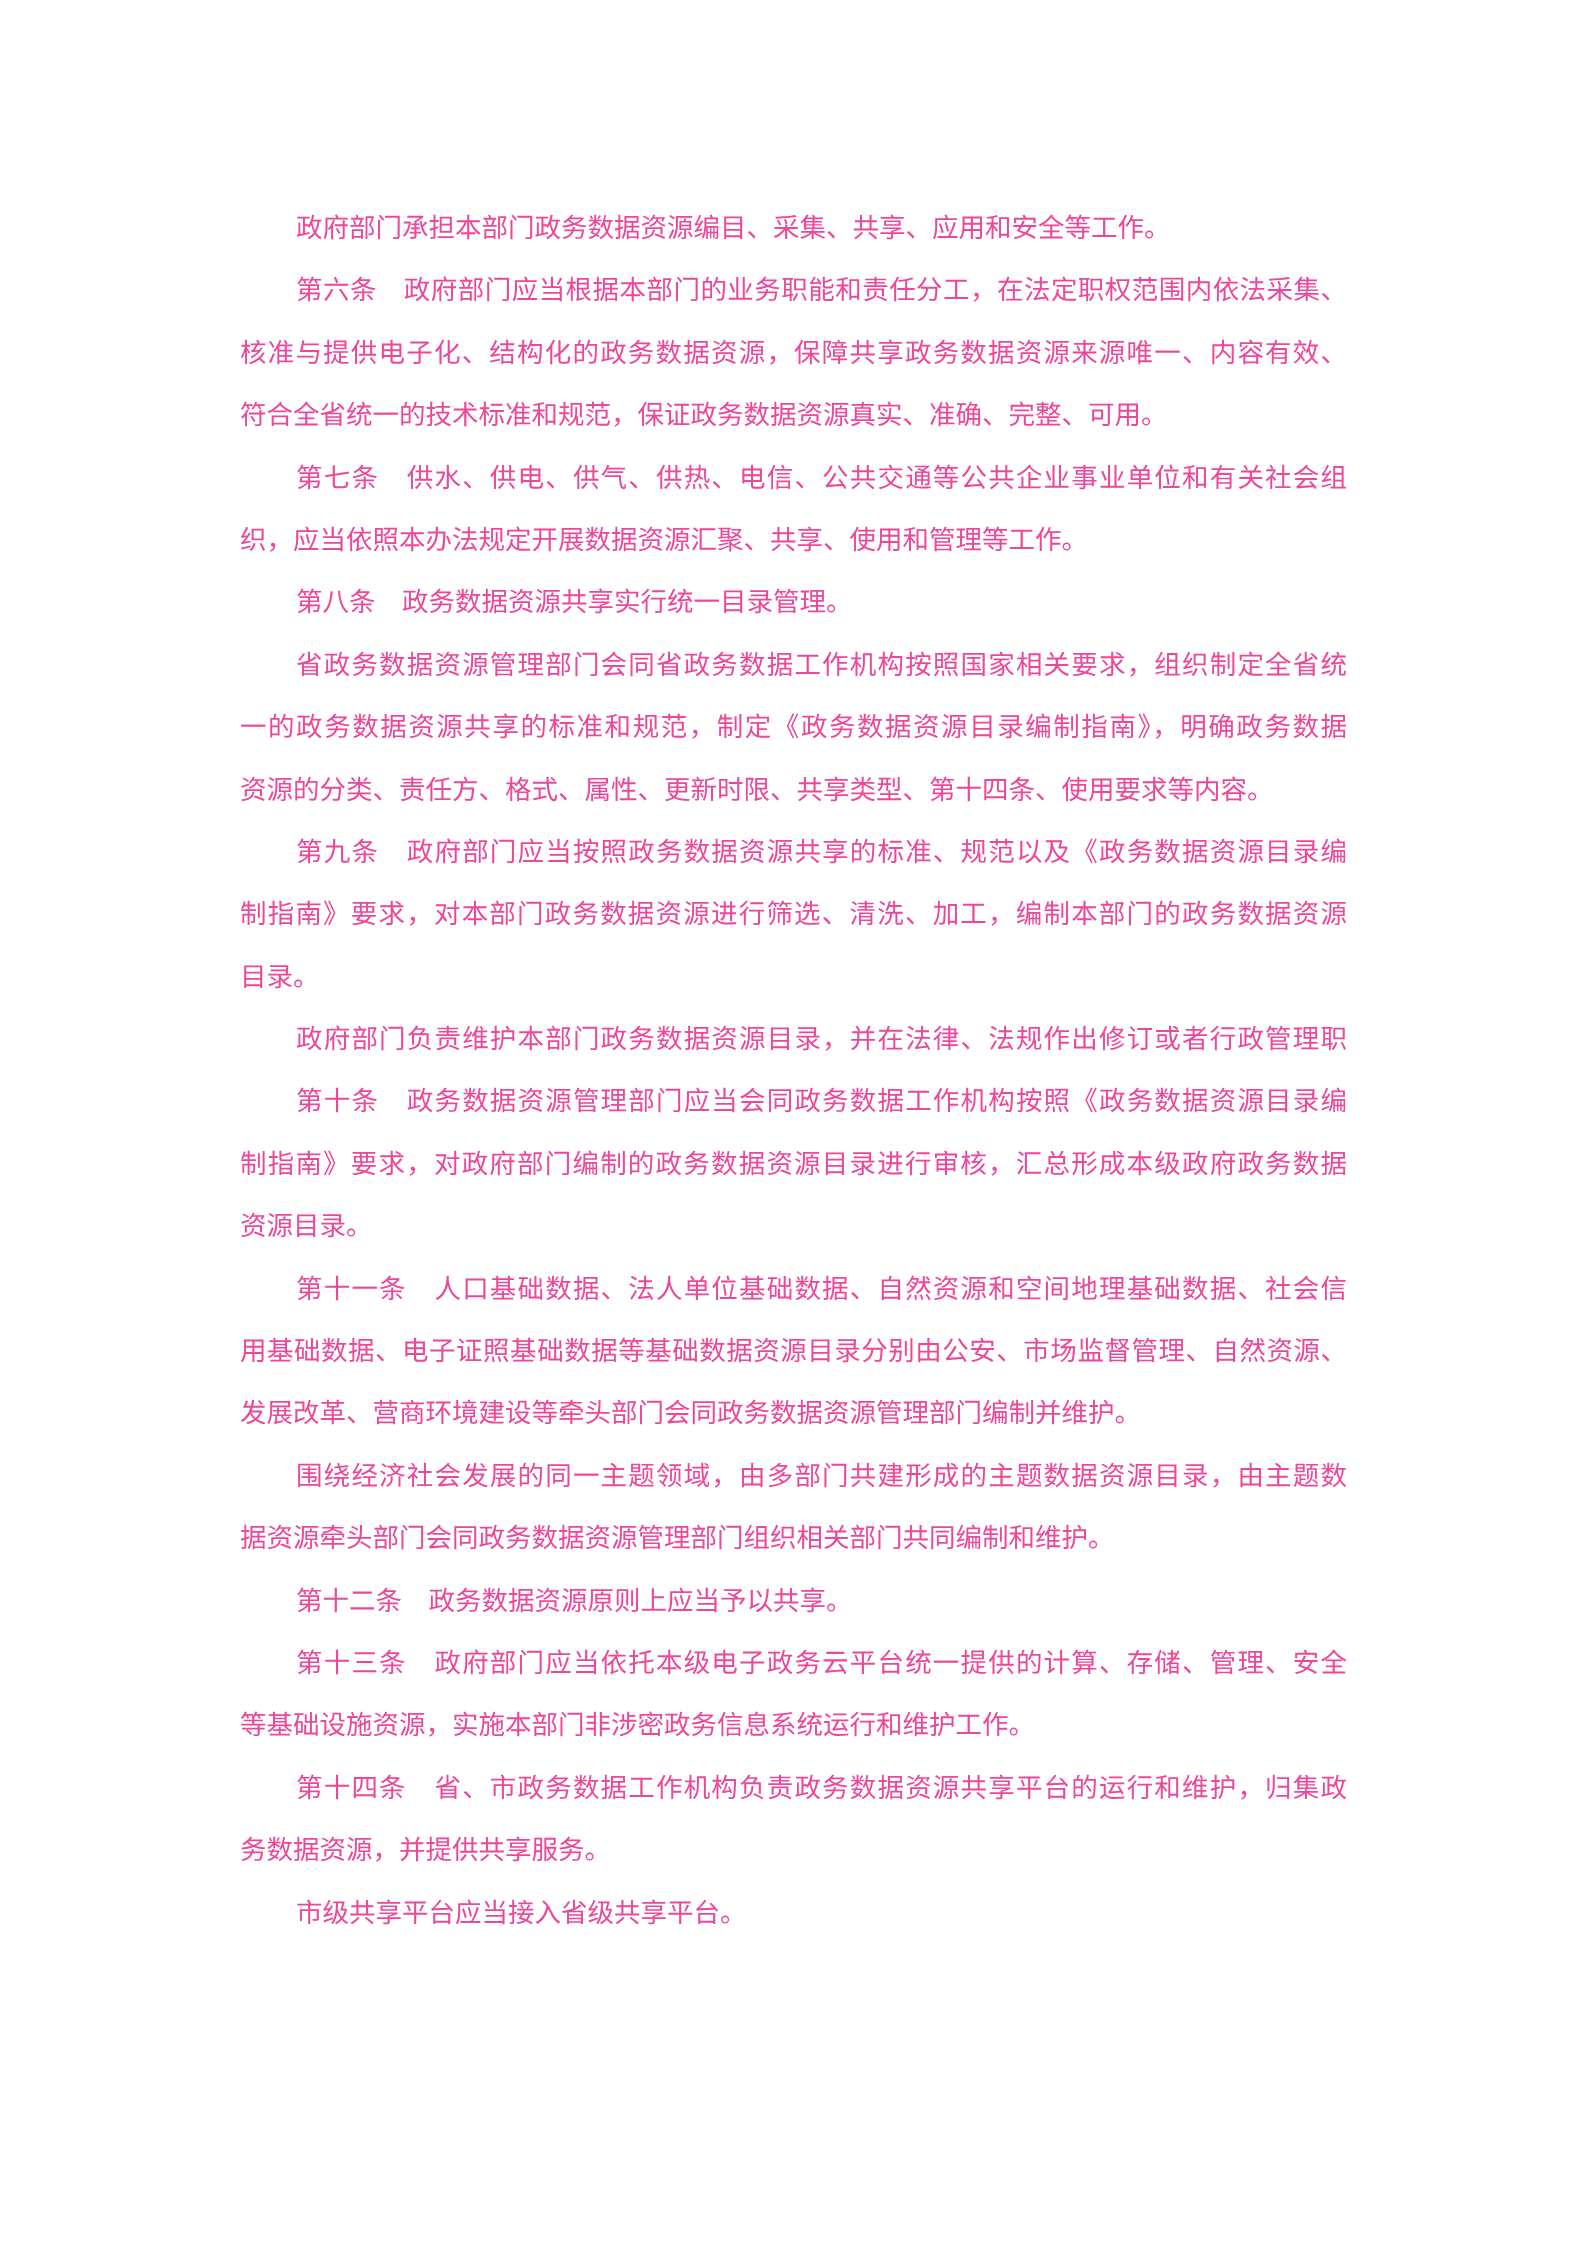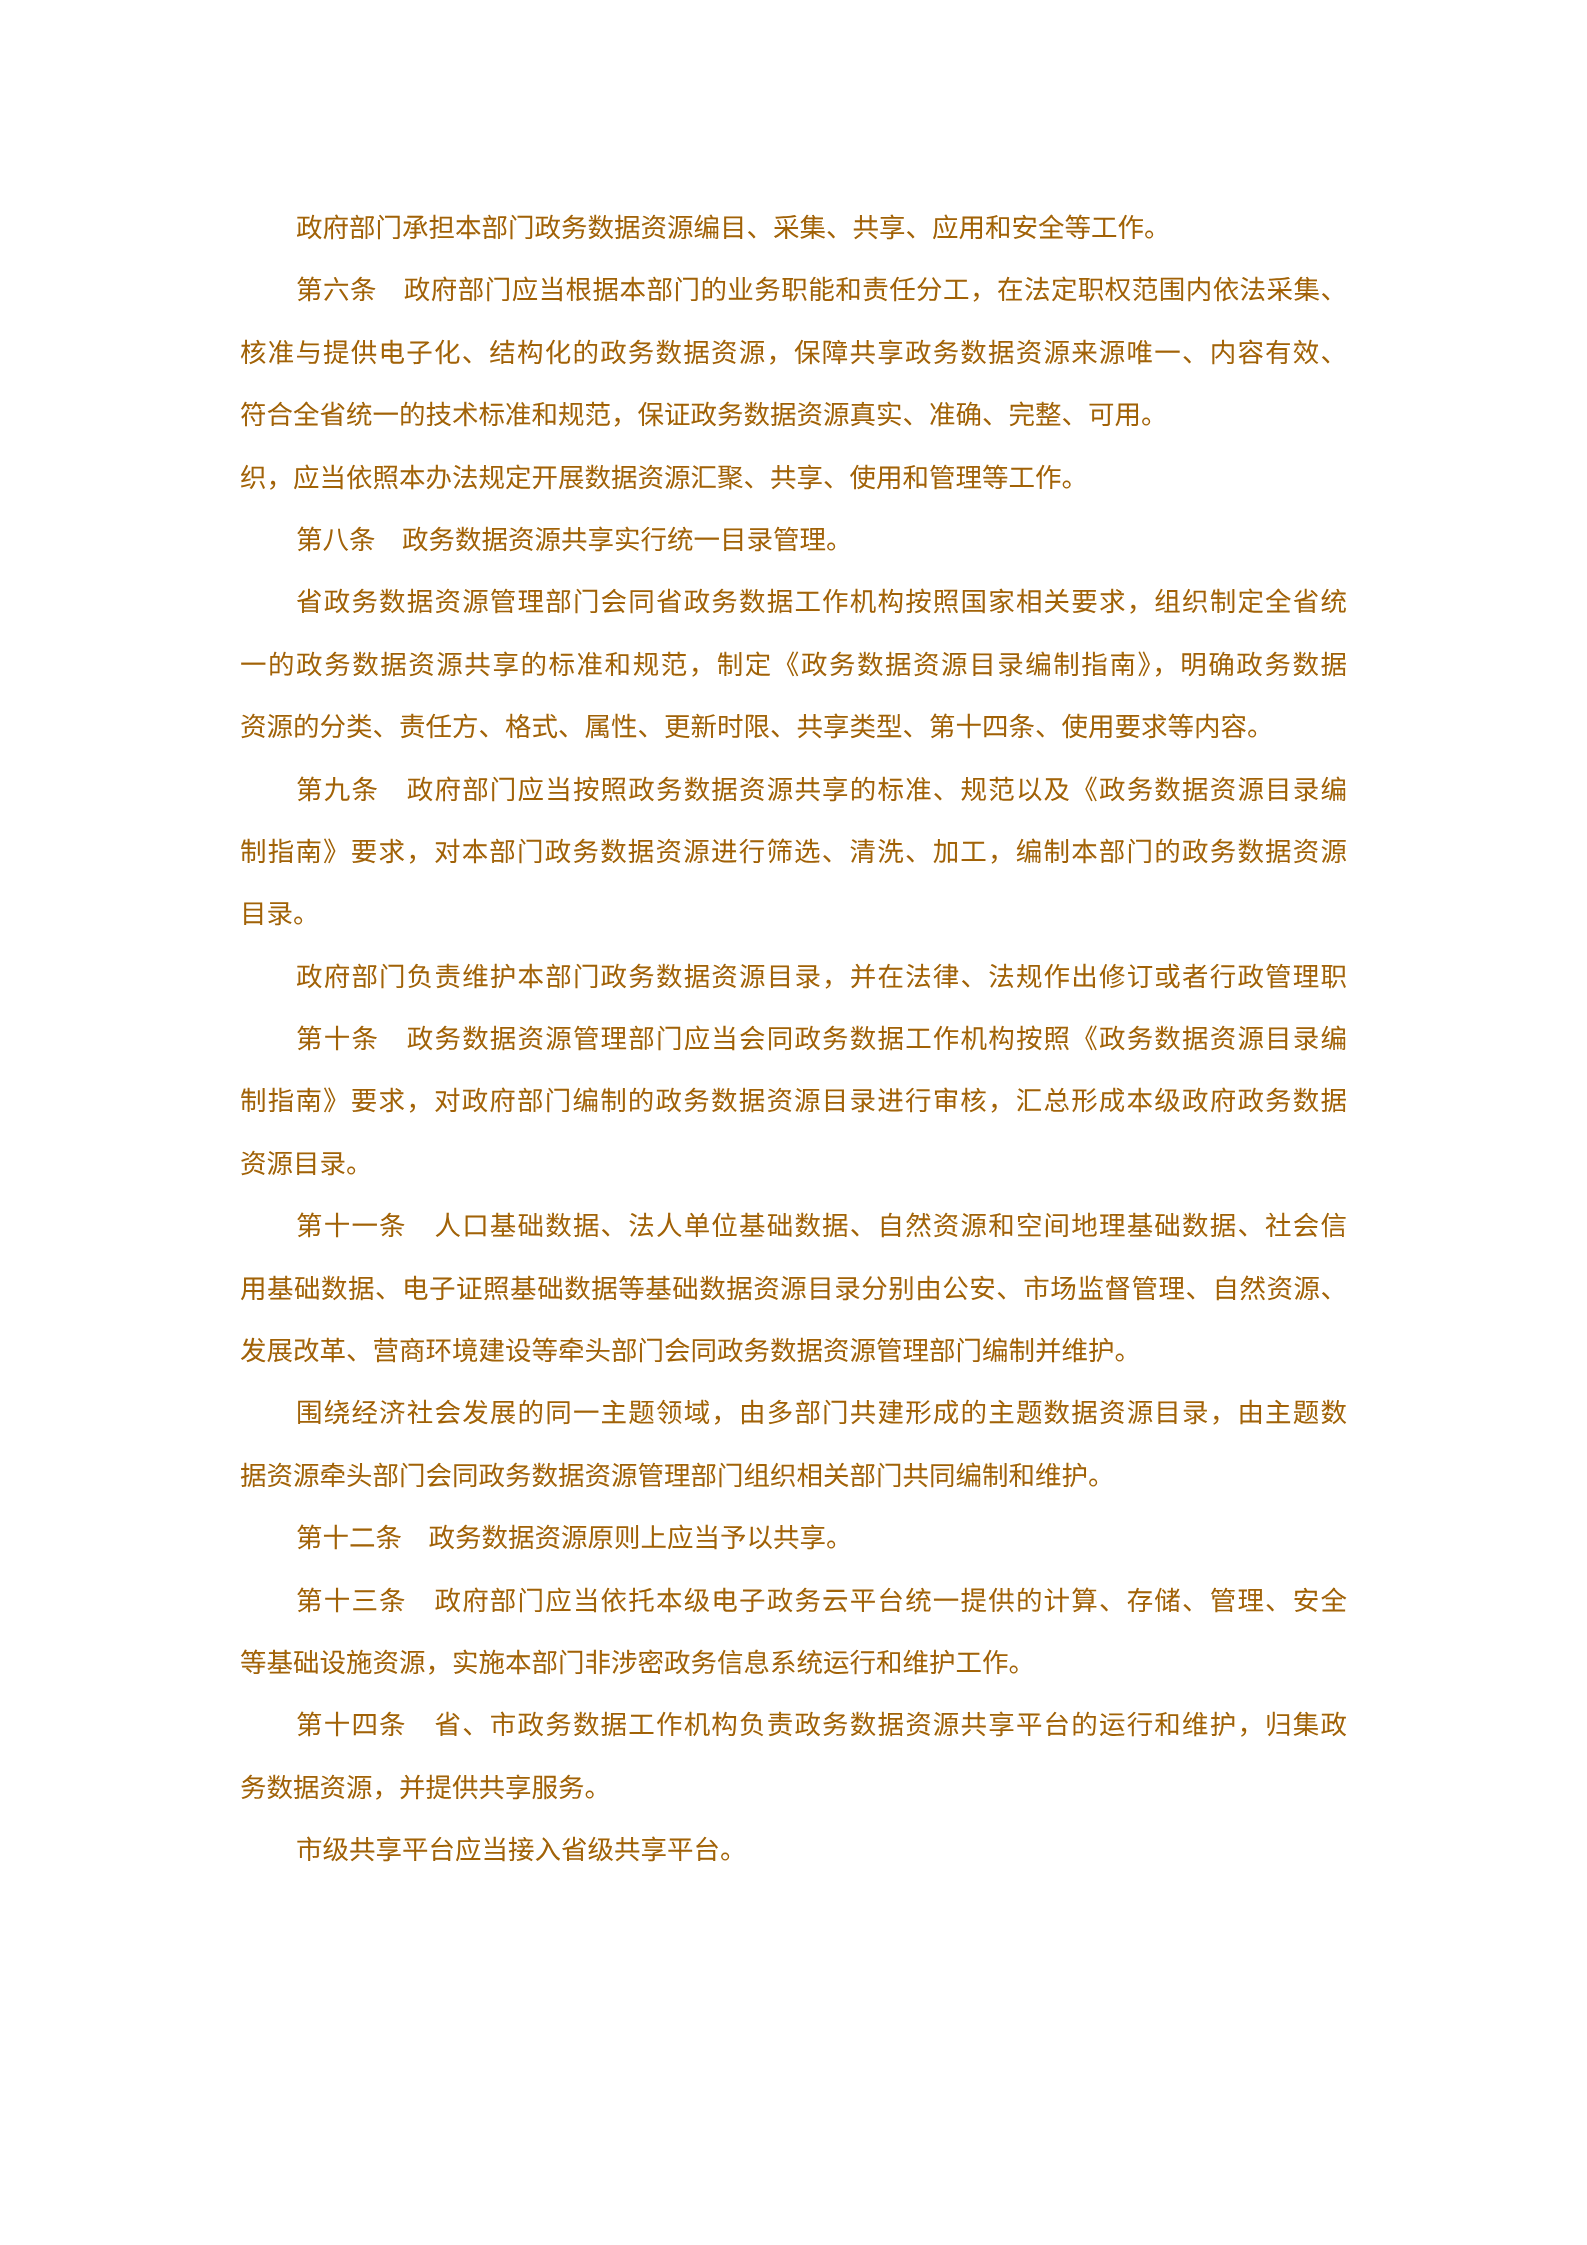--- a/index.html
+++ b/index.html
@@ -38,26 +38,27 @@
   .text-line.fill {
     text-align: justify;
     text-align-last: justify;
     text-justify: inter-character;
   }
 </style>
 </head>
 <body>
 
 <div class="page" style="background: rgb(255, 255, 255);">
-  <div class="text-block" style="color: #a16207;">
+  <div class="text-block" style="color: #ec4899;">
 
   <div class="text-line indent">政府部门承担本部门政务数据资源编目、采集、共享、应用和安全等工作。</div>
       <div class="text-line indent fill">第六条　政府部门应当根据本部门的业务职能和责任分工，在法定职权范围内依法采集、</div>
       <div class="text-line fill">核准与提供电子化、结构化的政务数据资源，保障共享政务数据资源来源唯一、内容有效、</div>
       <div class="text-line">符合全省统一的技术标准和规范，保证政务数据资源真实、准确、完整、可用。</div>
+      <div class="text-line indent fill">第七条　供水、供电、供气、供热、电信、公共交通等公共企业事业单位和有关社会组</div>
       <div class="text-line">织，应当依照本办法规定开展数据资源汇聚、共享、使用和管理等工作。</div>
       <div class="text-line indent">第八条　政务数据资源共享实行统一目录管理。</div>
       <div class="text-line indent fill">省政务数据资源管理部门会同省政务数据工作机构按照国家相关要求，组织制定全省统</div>
       <div class="text-line fill">一的政务数据资源共享的标准和规范，制定《政务数据资源目录编制指南》，明确政务数据</div>
       <div class="text-line">资源的分类、责任方、格式、属性、更新时限、共享类型、第十四条、使用要求等内容。</div>
       <div class="text-line indent fill">第九条　政府部门应当按照政务数据资源共享的标准、规范以及《政务数据资源目录编</div>
       <div class="text-line fill">制指南》要求，对本部门政务数据资源进行筛选、清洗、加工，编制本部门的政务数据资源</div>
       <div class="text-line">目录。</div>
       <div class="text-line indent fill">政府部门负责维护本部门政务数据资源目录，并在法律、法规作出修订或者行政管理职</div>
       <div class="text-line indent fill">第十条　政务数据资源管理部门应当会同政务数据工作机构按照《政务数据资源目录编</div>

